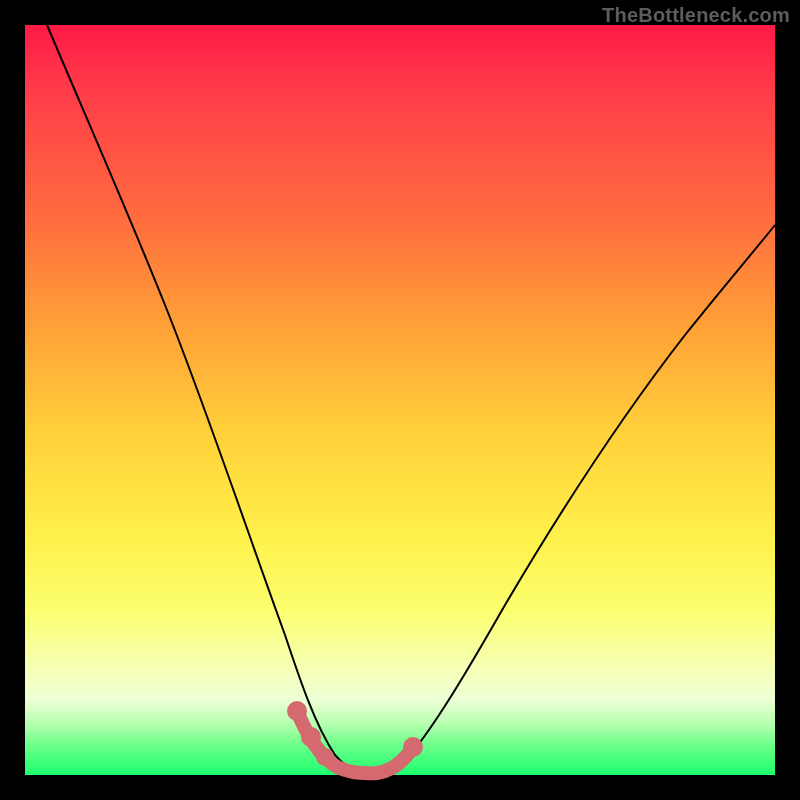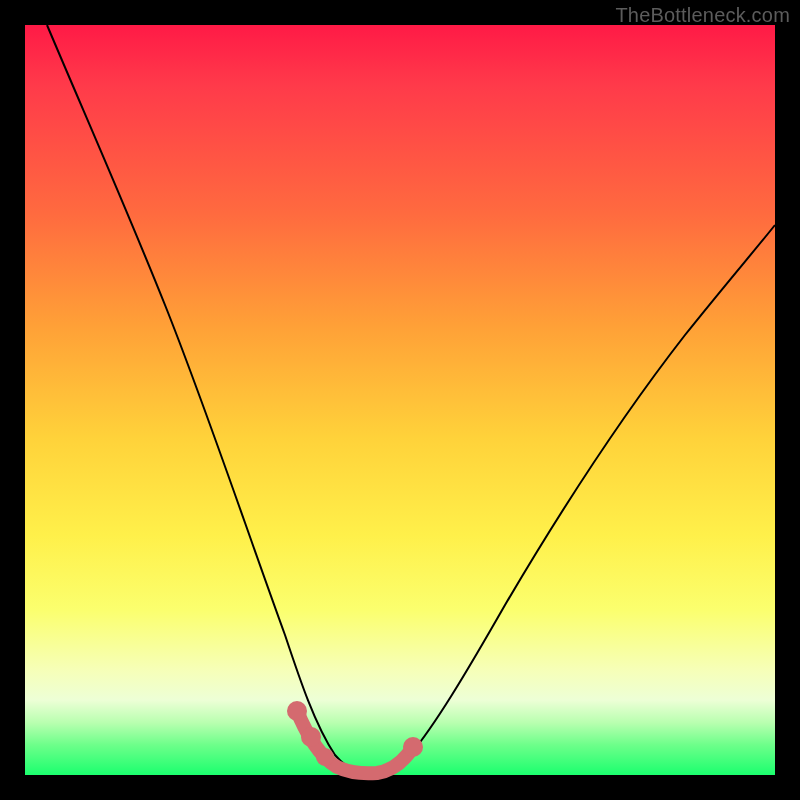--- a/index.html
+++ b/index.html
@@ -16,21 +16,21 @@
     width: 800px;
     height: 800px;
     background: #000;
   }
   .watermark {
     position: absolute;
     top: 4px;
     right: 10px;
     color: #5c5c5c;
     font-size: 20px;
-    font-weight: 400;
+    font-weight: 700;
     letter-spacing: 0.2px;
     z-index: 10;
     user-select: none;
   }
   .plot {
     position: absolute;
     left: 25px;
     top: 25px;
     width: 750px;   
     height: 750px;

